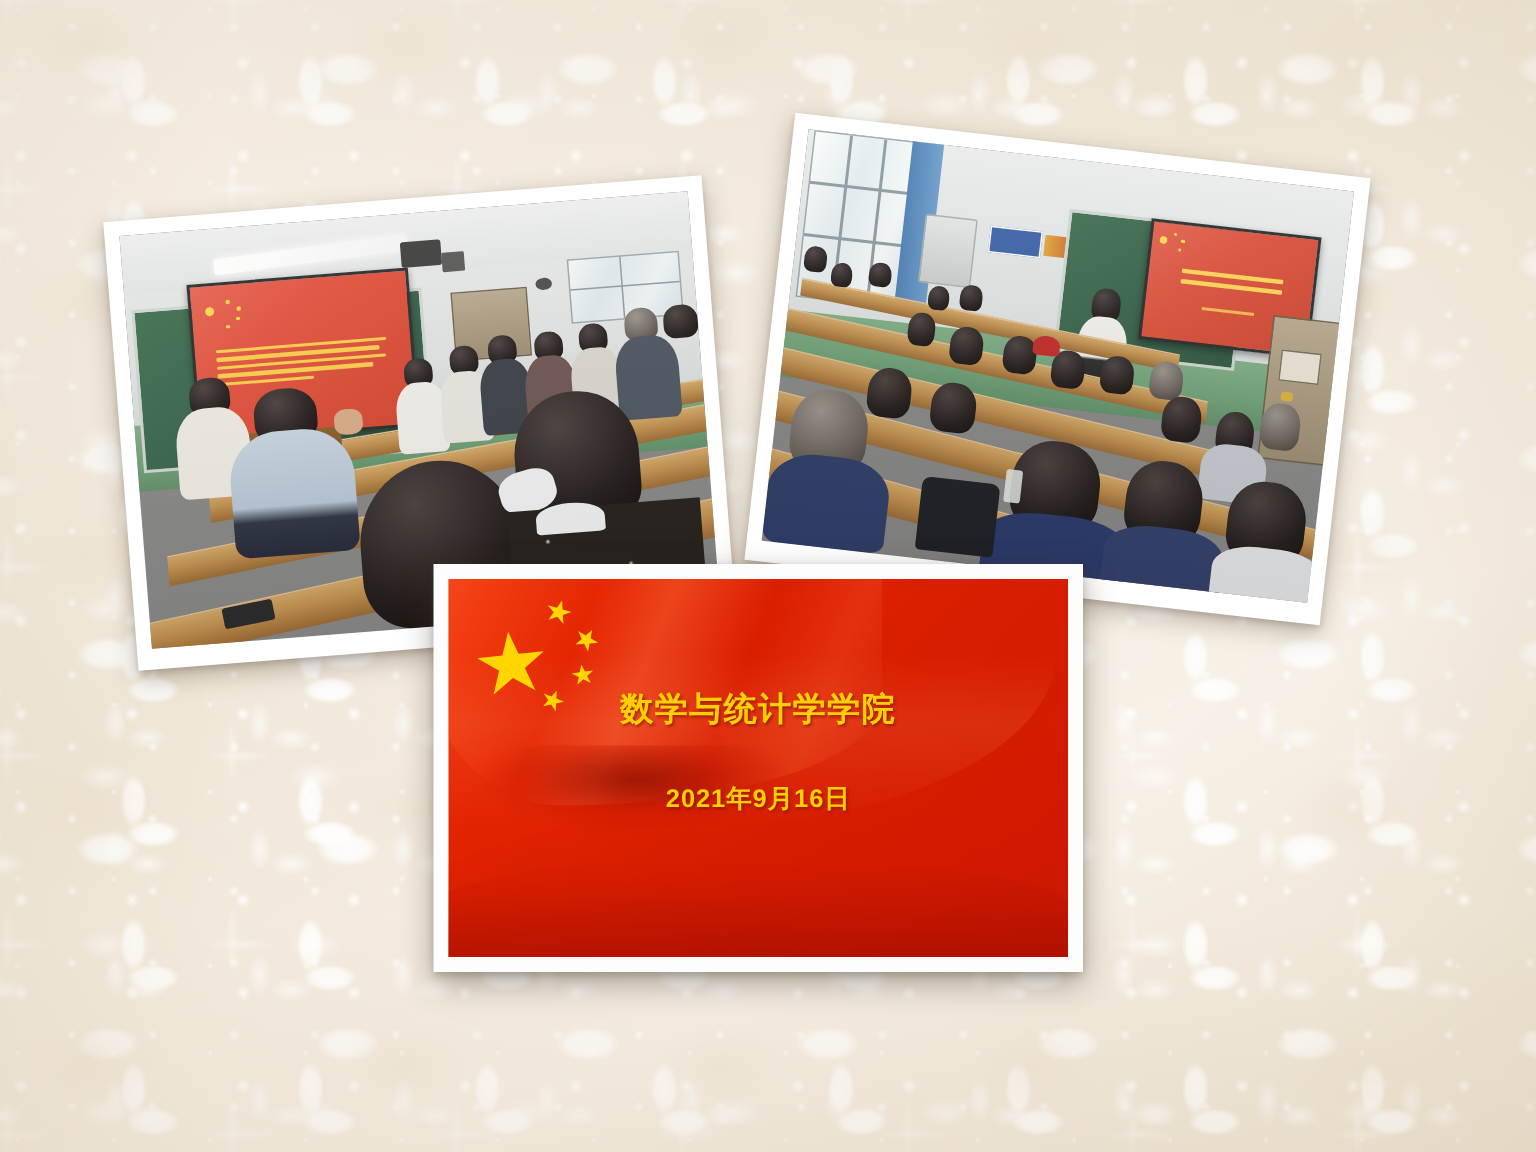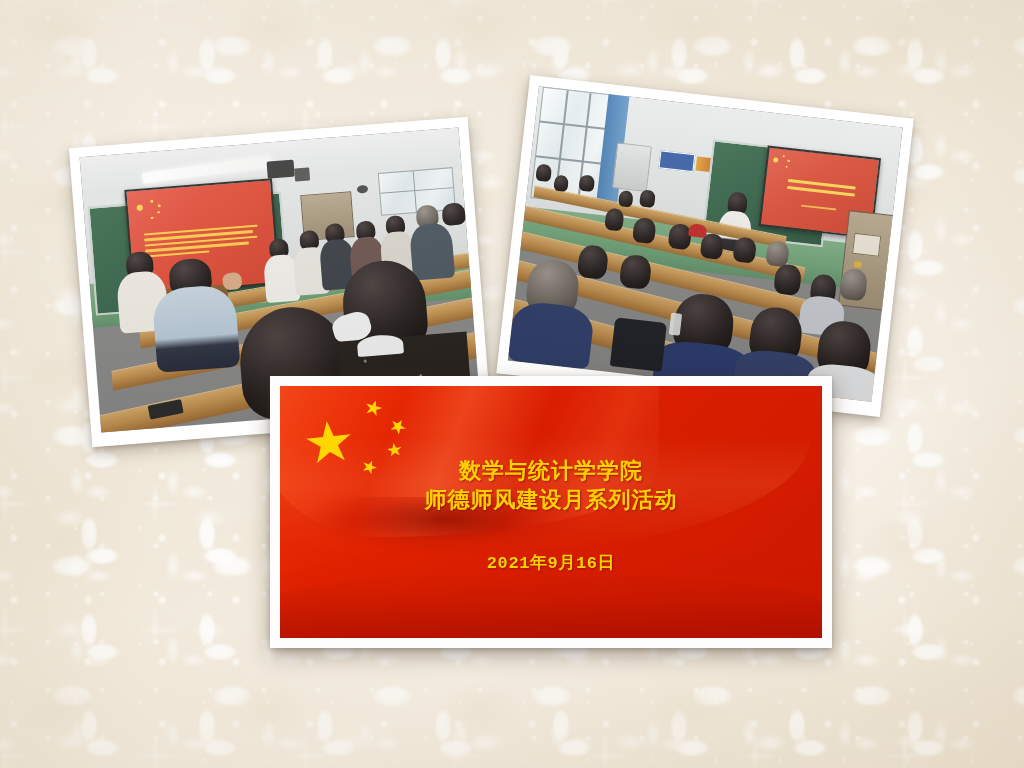--- a/index.html
+++ b/index.html
@@ -367,41 +367,40 @@
         <div class="body-sh" style="left:82%;top:88%;width:20%;height:14%;background:#e6e8ea;"></div>
 
         <div style="position:absolute;left:28%;top:80%;width:14%;height:18%;background:#1d2026;border-radius:12% 12% 6% 6%;"></div>
         <div style="position:absolute;left:43%;top:76%;width:3%;height:8%;background:rgba(235,240,238,.85);border-radius:2px;"></div>
 
         <div style="position:absolute;inset:0;background:linear-gradient(to bottom,rgba(255,252,244,.08),rgba(35,28,20,.10));"></div>
       </div>
     </div>
   </div>
 
-  <div id="title-card" style="left:270px;top:376px;width:562px;height:272px;font-family:Liberation Mono, monospace;">
+  <div id="title-card" style="left:289px;top:376px;width:433px;height:272px;">
     <div id="title-slide">
 
       <div class="flag-wave"></div>
       <div class="flag-sweep"></div>
       <div class="flag-fold"></div>
       <div class="bottom-wave"></div>
       <div class="bottom-wave2"></div>
 
       <div class="flag-stars">
         <div class="star star-big"></div>
         <div class="star star-s1"></div>
         <div class="star star-s2"></div>
         <div class="star star-s3"></div>
         <div class="star star-s4"></div>
       </div>
 
       <div class="slide-text">
         <div class="slide-title">
           <span>数学与统计学学院</span>
-          <span class="ln2">师德师风建设月系列活动</span>
         </div>
         <div class="slide-date">2021年9月16日</div>
       </div>
 
     </div>
   </div>
 
 </div>
 
 </body></html>

